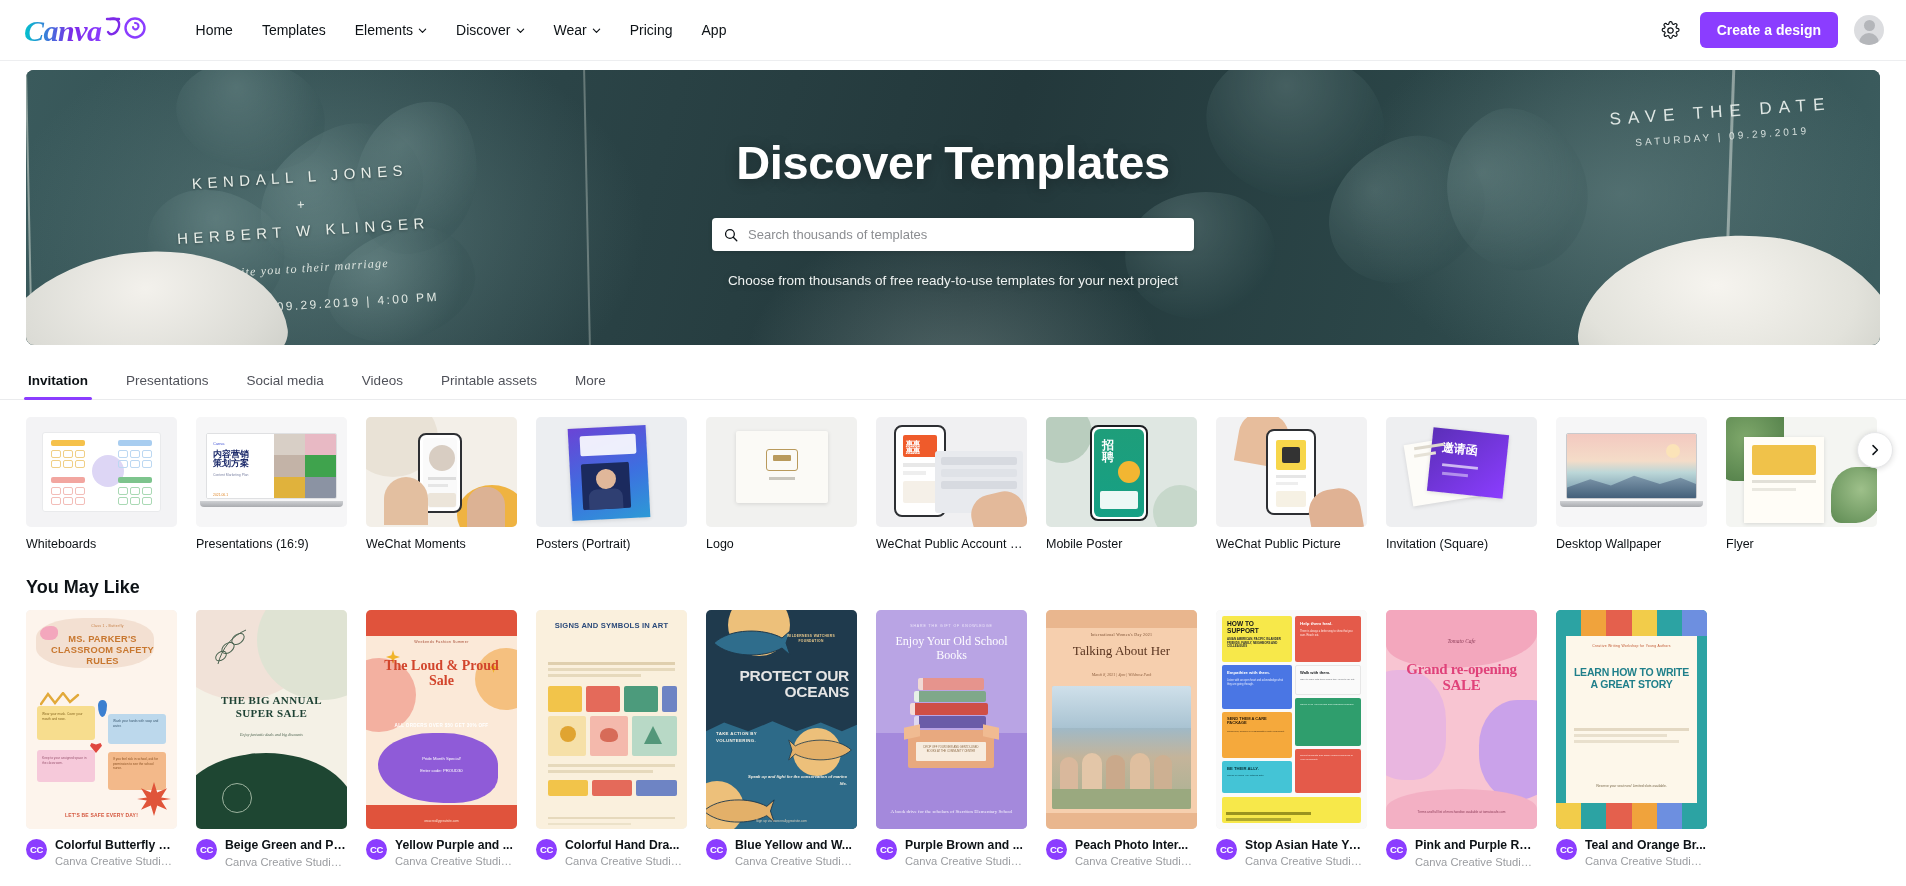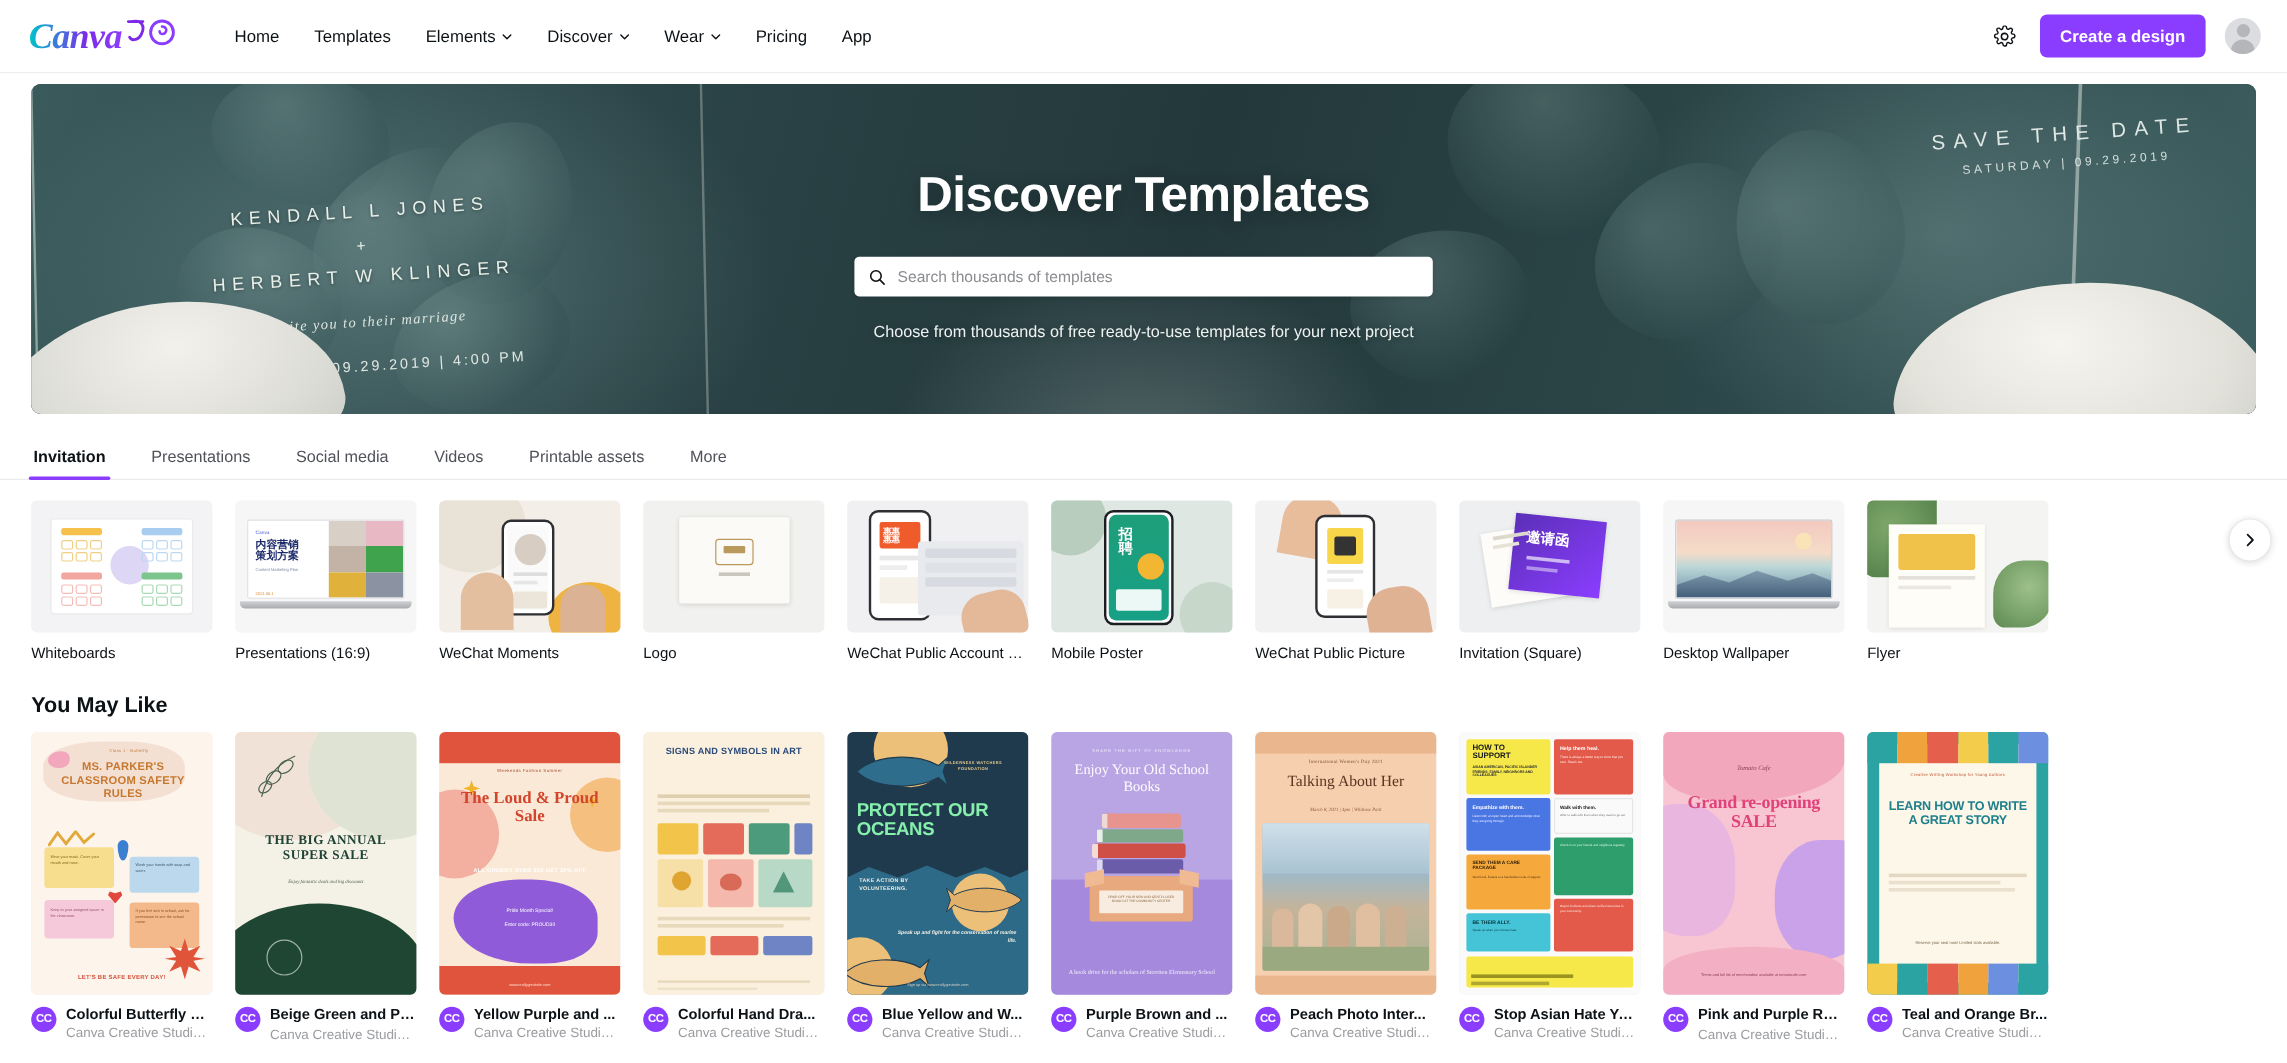--- a/index.html
+++ b/index.html
@@ -133,21 +133,21 @@
   .hero-right-edge {
     position:absolute; right:150px; top:-10px; width:3px; height:320px;
     background: rgba(225,232,226,.5); transform: rotate(2deg);
   }
 
   .hero-content {
     position:absolute; inset:0; display:flex; flex-direction:column;
     align-items:center; justify-content:center; padding-top: 8px;
   }
   .hero-title {
-    color:#fff; font-size:41px; font-weight:700; letter-spacing:-0.4px;
+    color:#fff; font-size:47px; font-weight:700; letter-spacing:-0.4px;
     text-shadow: 0 2px 14px rgba(0,0,0,.3);
   }
   .search-box {
     margin-top: 28px;
     width: 482px; height: 33px;
     background:#fff; border-radius:4px;
     display:flex; align-items:center; padding: 0 12px;
     box-shadow: 0 1px 4px rgba(0,0,0,.14);
   }
   .search-box svg { flex:0 0 auto; }
@@ -444,20 +444,32 @@
             <div style="position:absolute;left:8px;top:49px;width:20px;height:3px;background:#e6e6e6;"></div>
             <div style="position:absolute;left:8px;top:58px;width:28px;height:14px;background:#ece5da;border-radius:2px;"></div>
           </div>
           <div style="position:absolute;left:18px;bottom:2px;width:44px;height:48px;border-radius:22px 22px 0 0;background:#e3bfa0;"></div>
           <div style="position:absolute;right:12px;bottom:0;width:38px;height:40px;border-radius:18px 18px 0 0;background:#dcb294;"></div>
         </div>
       </div>
       <div class="cat-label">WeChat Moments</div>
     </div>
 
+    <div class="cat">
+      <div class="cat-thumb">
+        <div class="ct" style="background:#eceef1;">
+          <div class="paper" style="left:34px;top:10px;width:78px;height:92px;transform:rotate(-3deg);background:linear-gradient(160deg,#6a44d6,#3d6fe0 55%,#2d9ad6);"></div>
+          <div style="position:absolute;left:44px;top:18px;width:56px;height:20px;background:rgba(255,255,255,.9);border-radius:2px;transform:rotate(-3deg);"></div>
+          <div style="position:absolute;left:46px;top:46px;width:48px;height:46px;background:#1b2a5e;border-radius:2px;transform:rotate(-3deg);"></div>
+          <div style="position:absolute;left:60px;top:52px;width:20px;height:20px;border-radius:50%;background:#e0b79a;transform:rotate(-3deg);"></div>
+          <div style="position:absolute;left:53px;top:72px;width:34px;height:20px;border-radius:8px 8px 0 0;background:#2f3f72;transform:rotate(-3deg);"></div>
+        </div>
+      </div>
+      <div class="cat-label">Posters (Portrait)</div>
+    </div>
 
     <div class="cat">
       <div class="cat-thumb">
         <div class="ct" style="background:#f1f1ef;">
           <div class="paper" style="left:30px;top:14px;width:92px;height:72px;background:#fbfaf6;border-radius:2px;"></div>
           <div style="position:absolute;left:60px;top:32px;width:32px;height:22px;border:1.4px solid #b99a5c;border-radius:3px;"></div>
           <div style="position:absolute;left:67px;top:38px;width:18px;height:6px;background:#b99a5c;border-radius:1px;"></div>
           <div style="position:absolute;left:63px;top:60px;width:26px;height:2.5px;background:#c9c6bd;"></div>
         </div>
       </div>
@@ -708,21 +720,21 @@
         <svg style="position:absolute;left:6px;top:16px;" width="80" height="34" viewBox="0 0 80 34">
             <path d="M2 17 C18 2 52 2 70 12 L78 5 L74 17 L78 29 L70 22 C52 32 18 32 2 17 Z" fill="#2f6d8c" stroke="#1f3a4d" stroke-width="1"></path>
           </svg>
         <svg style="position:absolute;right:4px;top:126px;" width="66" height="28" viewBox="0 0 80 34">
             <path d="M78 17 C62 2 28 2 10 12 L2 5 L6 17 L2 29 L10 22 C28 32 62 32 78 17 Z" fill="#e3b069" stroke="#1f3a4d" stroke-width="1"></path>
           </svg>
         <svg style="position:absolute;left:-4px;bottom:2px;" width="74" height="32" viewBox="0 0 80 34">
             <path d="M2 17 C18 2 52 2 70 12 L78 5 L74 17 L78 29 L70 22 C52 32 18 32 2 17 Z" fill="#e3b069" stroke="#1f3a4d" stroke-width="1"></path>
           </svg>
         <div style="position:absolute;right:10px;top:24px;width:72px;text-align:center;font-size:3.3px;font-weight:700;color:#e9c98c;letter-spacing:.35px;line-height:1.5;">WILDERNESS WATCHERS FOUNDATION</div>
-        <div style="position:absolute;left:8px;right:8px;top:58px;text-align:left;font-size:15.5px;font-weight:700;color:#86efac;line-height:1.06;letter-spacing:-0.3px;">PROTECT OUR OCEANS</div>
+        <div style="position:absolute;left:8px;right:8px;top:58px;text-align:right;font-size:15.5px;font-weight:700;color:#e5e5e5;line-height:1.06;letter-spacing:-0.3px;">PROTECT OUR OCEANS</div>
         <div style="position:absolute;left:10px;top:120px;width:72px;font-size:4.4px;font-weight:700;color:#f3f0e6;letter-spacing:.3px;line-height:1.6;">TAKE ACTION BY VOLUNTEERING.</div>
         <div style="position:absolute;left:34px;right:10px;top:164px;text-align:right;font-size:4.2px;font-weight:700;font-style:italic;color:#f3f0e6;line-height:1.6;">Speak up and fight for the conservation of marine life.</div>
         <div style="position:absolute;left:10px;right:10px;bottom:6px;text-align:center;font-size:3.2px;color:#d7cfbe;">Sign up via www.reallygreatsite.com</div>
       </div>
     </div>
     <div class="card-meta">
       <div class="cc-avatar">CC</div>
       <div class="card-txt">
         <div class="card-title">Blue Yellow and W...</div>
         <div class="card-author">Canva Creative Studio ...</div>

